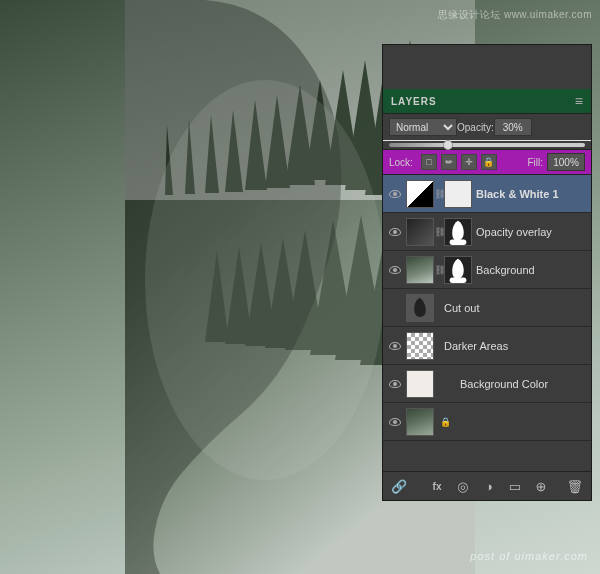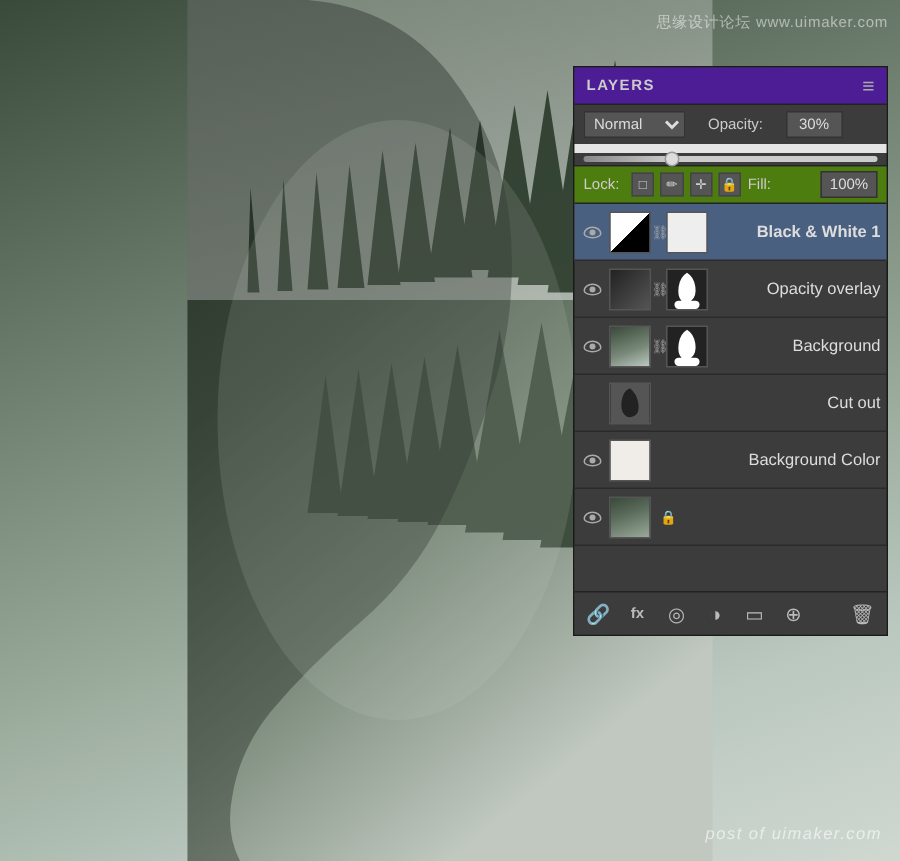--- a/index.html
+++ b/index.html
@@ -52,48 +52,49 @@
       right: 8px;
       width: 210px;
       background: #3c3c3c;
       border: 1px solid #1a1a1a;
       z-index: 10;
       font-size: 11px;
       color: #ddd;
     }
 
     .panel-header {
-      background: #4c1d95;
+      background: #14532d;
       border-bottom: 1px solid #222;
       padding: 4px 8px;
       display: flex;
       align-items: center;
       justify-content: space-between;
+      margin-top: 44px;
     }
 
     .panel-header-title {
       font-size: 10px;
       font-weight: bold;
       color: #ccc;
       letter-spacing: 1px;
     }
 
     .panel-header-menu {
       color: #aaa;
       font-size: 14px;
       cursor: pointer;
     }
 
     
     .blend-row {
       display: flex;
       align-items: center;
       padding: 4px 6px;
-      gap: 15px;
-      border-bottom: 6px solid #e5e5e5;
+      gap: 0;
+      border-bottom: 1px solid #e5e5e5;
       background: #3c3c3c;
     }
 
     .blend-select {
       background: #555;
       border: 1px solid #333;
       color: #ddd;
       font-size: 10px;
       padding: 1px 2px;
       width: 68px;
@@ -115,21 +116,21 @@
       text-align: center;
     }
 
     
     .lock-row {
       display: flex;
       align-items: center;
       padding: 3px 6px;
       gap: 4px;
       border-bottom: 1px solid #222;
-      background: #4d7c0f;
+      background: #a21caf;
     }
 
     .lock-label {
       font-size: 10px;
       color: #ccc;
       margin-right: 4px;
     }
 
     .lock-icon-btn {
       width: 16px;
@@ -151,21 +152,20 @@
     }
 
     .fill-value {
       background: #555;
       border: 1px solid #333;
       color: #ddd;
       font-size: 10px;
       width: 38px;
       height: 18px;
       text-align: center;
-      margin-left: 29px;
     }
 
     
     .layer-row {
       display: flex;
       align-items: center;
       padding: 3px 4px;
       border-bottom: 1px solid #2a2a2a;
       cursor: pointer;
       height: 38px;
@@ -236,21 +236,20 @@
       justify-content: center;
     }
 
     .layer-name {
       font-size: 11px;
       color: #ddd;
       flex: 1;
       white-space: nowrap;
       overflow: hidden;
       text-overflow: ellipsis;
-      text-align: right;
     }
 
     .layer-name.bold {
       font-weight: bold;
     }
 
     .layer-name.italic {
       font-style: italic;
     }
 
@@ -545,46 +544,55 @@
       <div class="thumb-silhouette">
         <svg width="28" height="28" viewBox="0 0 28 28">
           <rect width="28" height="28" fill="#555"></rect>
           <path d="M 14,3 Q 19,7 20,14 Q 21,21 17,23 Q 13,25 10,22 Q 7,19 8,12 Q 9,5 14,3 Z" fill="#222"></path>
         </svg>
       </div>
     </div>
     <span class="layer-name" style="margin-left:8px;">Cut out</span>
   </div>
 
-
   <div class="layer-row">
     <div class="layer-eye">
       <div class="eye-icon"></div>
     </div>
     <div class="layer-thumb">
-      <div class="thumb-bg-color"></div>
-    </div>
-    <span class="layer-name" style="margin-left:24px;">Background Color</span>
+      <div class="thumb-checker"></div>
+    </div>
+    <span class="layer-name" style="margin-left:8px;">Darker Areas</span>
   </div>
 
   <div class="layer-row">
     <div class="layer-eye">
       <div class="eye-icon"></div>
     </div>
     <div class="layer-thumb">
+      <div class="thumb-bg-color"></div>
+    </div>
+    <span class="layer-name" style="margin-left:24px;">Background Color</span>
+  </div>
+
+  <div class="layer-row">
+    <div class="layer-eye">
+      <div class="eye-icon"></div>
+    </div>
+    <div class="layer-thumb">
       <div class="thumb-bg-photo"></div>
     </div>
     <span class="lock-icon-layer">🔒</span>
   </div>
 
   <div style="height:30px; background:#3c3c3c;"></div>
 
   <div class="panel-footer">
     <div class="footer-icon" title="Link layers">🔗</div>
-    <div class="footer-icon" title="Add layer style" style="font-size:10px;font-weight:bold;">fx</div>
+    <div class="footer-icon" title="Add layer style" style="font-size:10px;font-weight:bold;margin-left:12px;">fx</div>
     <div class="footer-icon" title="Add layer mask">◎</div>
     <div class="footer-icon" title="New adjustment layer">◑</div>
     <div class="footer-icon" title="Group layers">▭</div>
     <div class="footer-icon" title="New layer">⊕</div>
     <div class="footer-icon" title="Delete layer" style="margin-left:auto;">🗑</div>
   </div>
 
 </div>
 
 </body></html>

